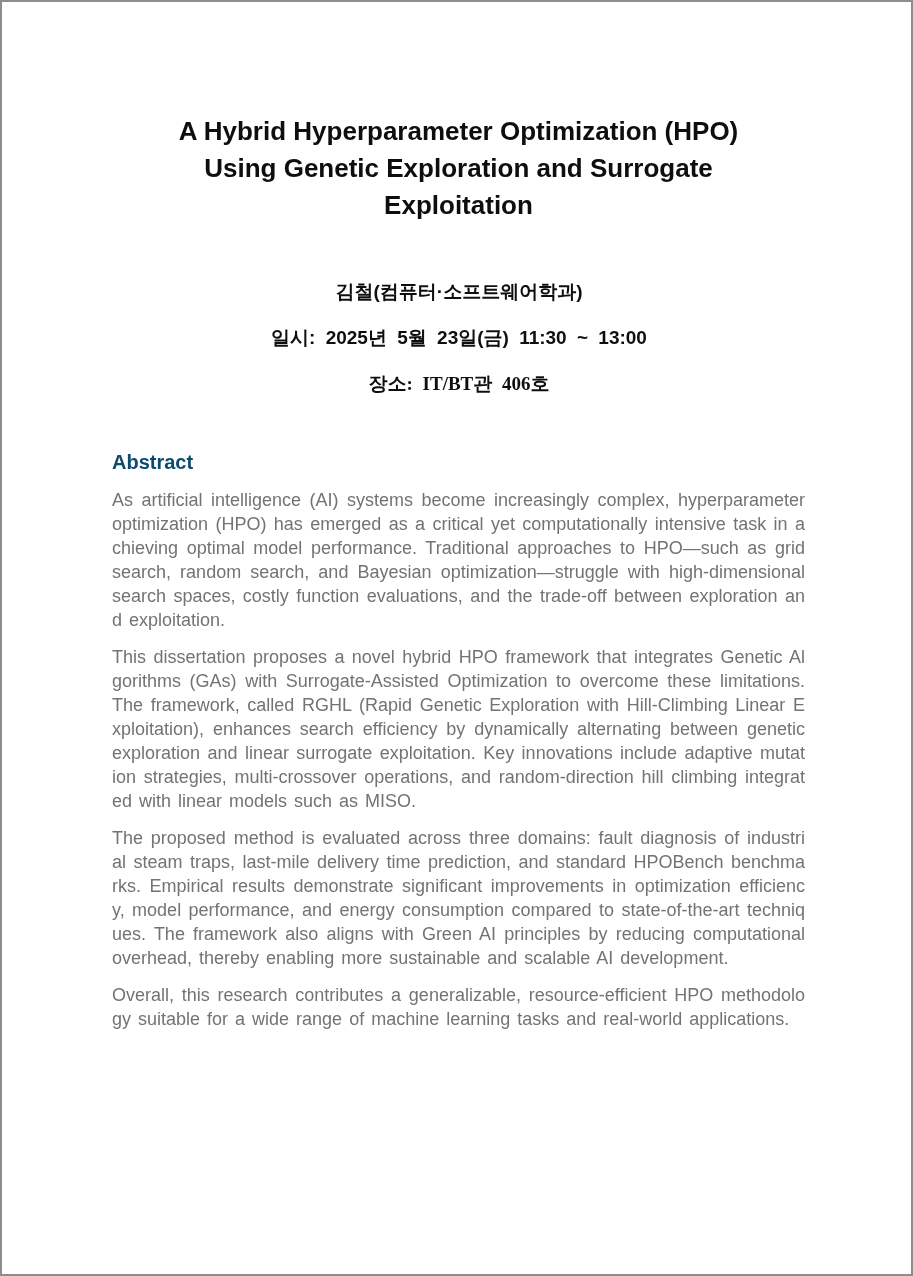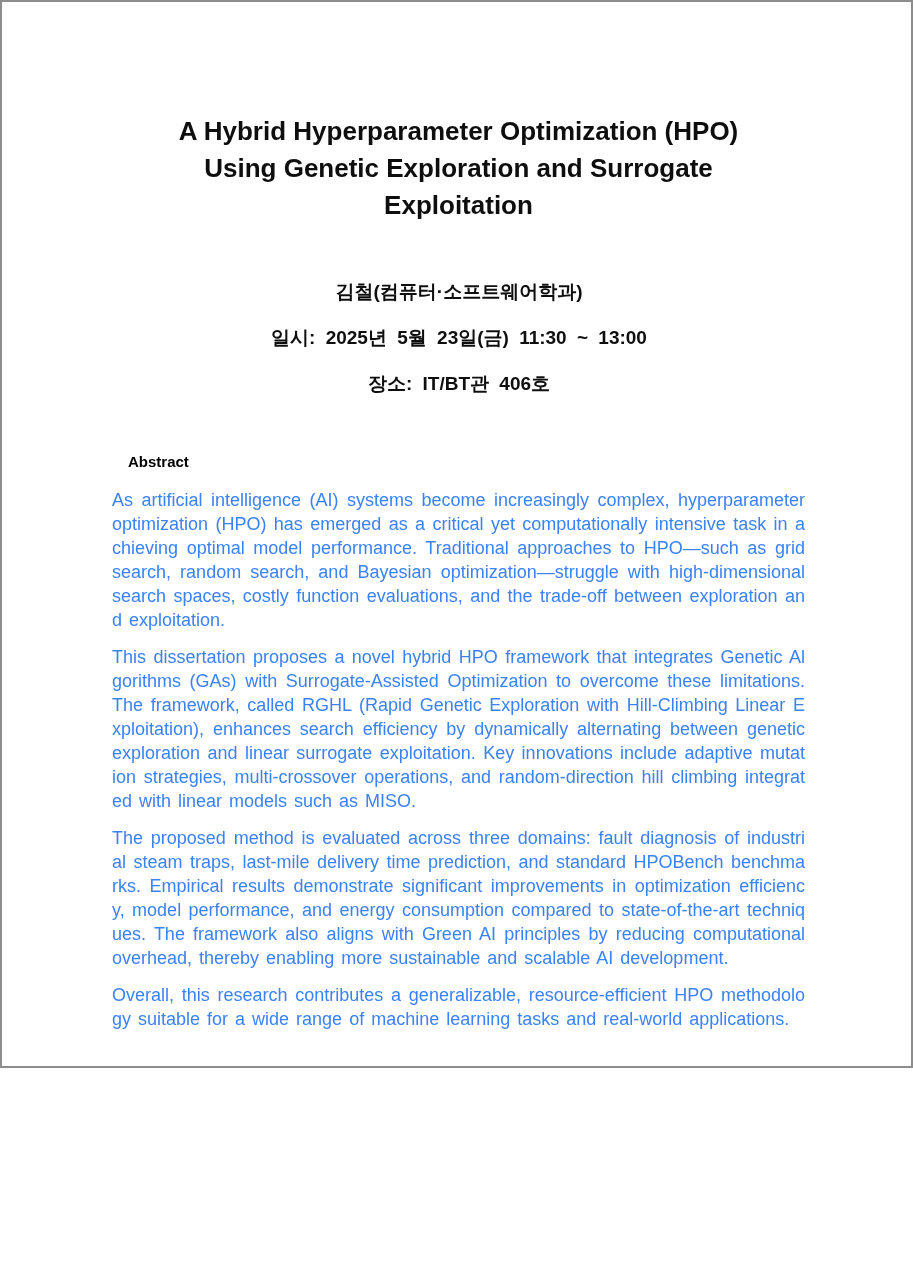--- a/index.html
+++ b/index.html
@@ -3,21 +3,21 @@
 <meta charset="utf-8">
 <style>
   html, body {
     margin: 0;
     padding: 0;
     background: #ffffff;
   }
   .page {
     position: relative;
     width: 913px;
-    height: 1068px;
+    height: 1276px;
     box-sizing: border-box;
     background: #ffffff;
     border: 2px solid #8d8d8d;
     font-family: "Liberation Sans", sans-serif;
     color: #121212;
     overflow: hidden;
   }
   .doc-title {
     margin: 111px 104px 0 108px;
     text-align: center;
@@ -34,39 +34,40 @@
     font-size: 19px;
     word-spacing: 5px;
     color: #0e0e0e;
   }
   .info-block p {
     margin: 0 0 25px 0;
     line-height: 21px;
   }
   .info-block p:last-child {
     margin-bottom: 16px;
+    font-family: Liberation Serif, serif;
   }
   .abstract-block {
     margin: 57px 106px 0 110px;
   }
   .abstract-heading {
-    margin: 0 0 15px 16px;
-    font-size: 15px;
+    margin: 0 0 15px 0;
+    font-size: 20px;
     line-height: 22px;
     font-weight: 700;
-    color: #000000;
+    color: #0c4a6e;
   }
   .abstract-paragraph {
     margin: 0 0 13px 0;
     font-size: 18px;
     line-height: 24px;
     text-align: justify;
     word-break: break-all;
     word-spacing: 2px;
-    color: #3b82f6;
+    color: #737373;
   }
   .abstract-paragraph:last-child {
     margin-bottom: 16px;
   }
 </style>
 </head>
 <body>
 
 <div class="page">
 

